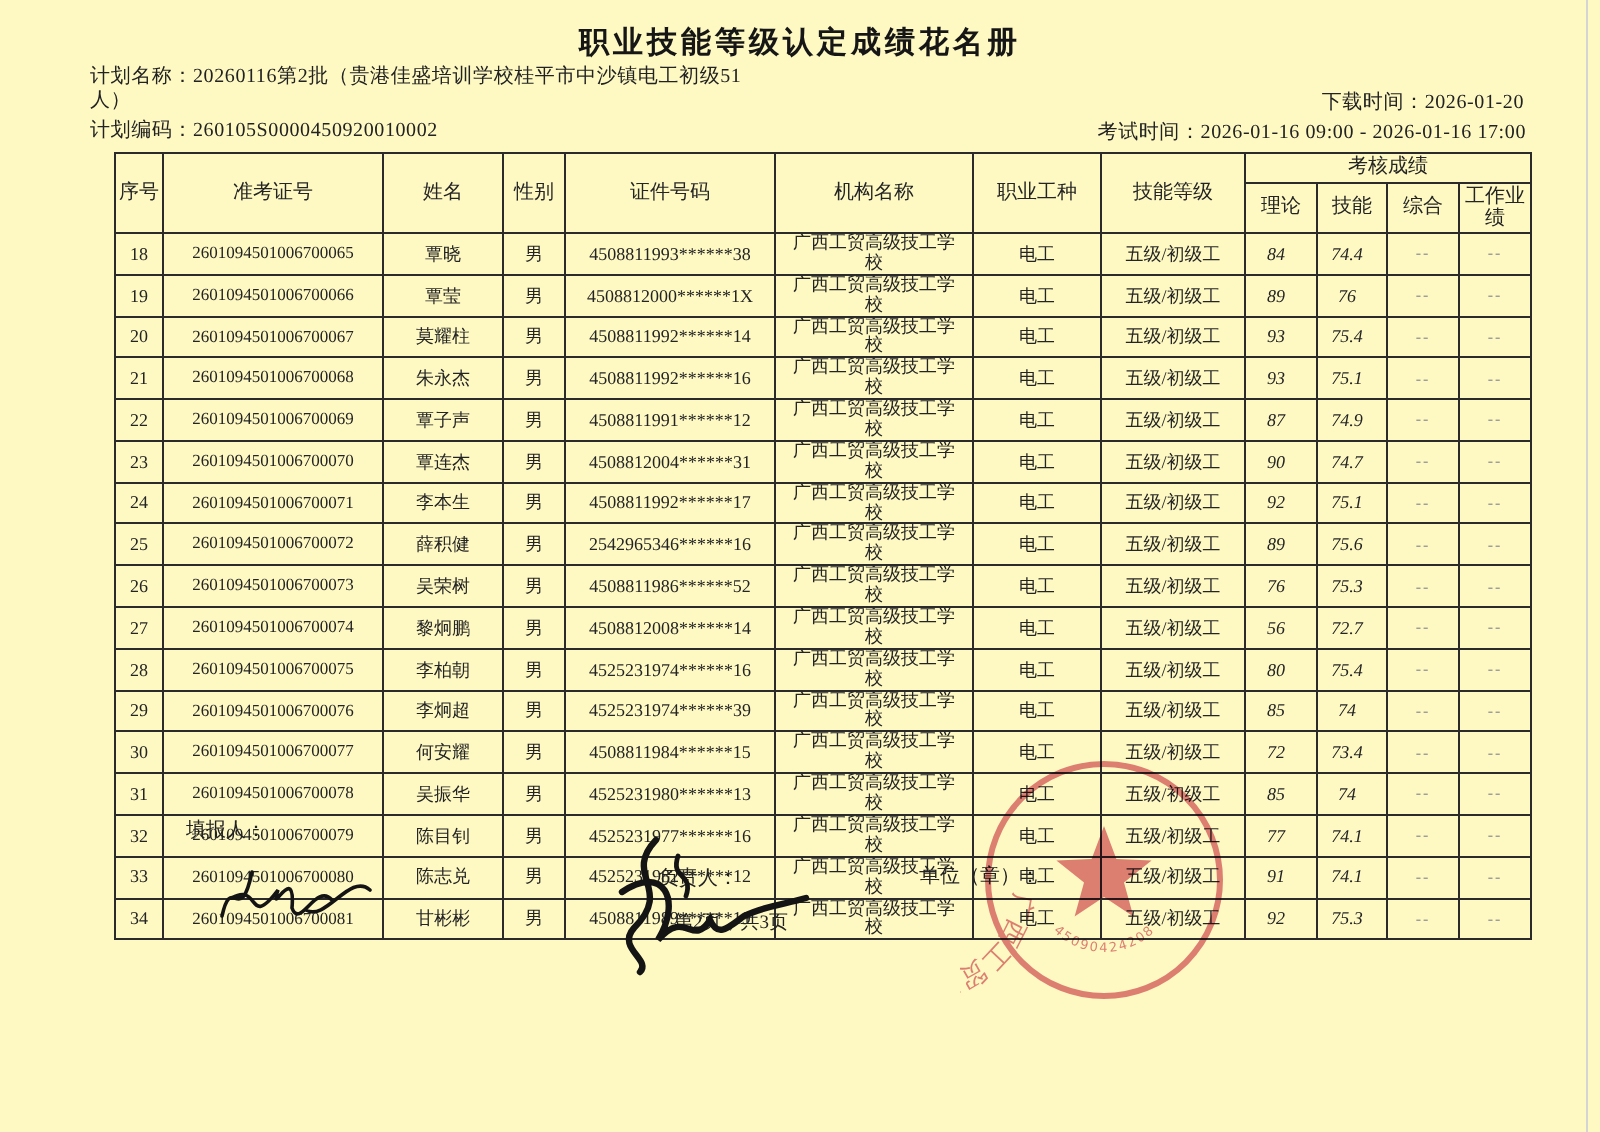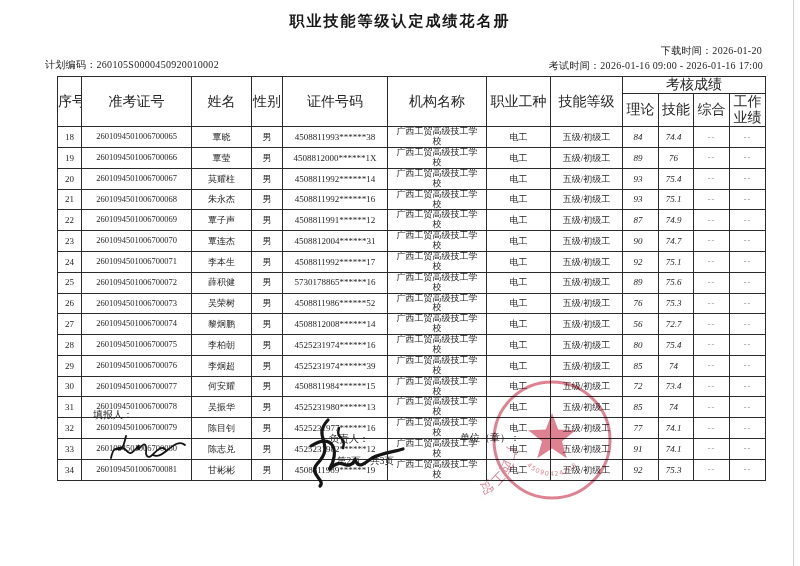--- a/index.html
+++ b/index.html
@@ -1,17 +1,17 @@
 <!DOCTYPE html>
 <html><head>
 <meta charset="utf-8">
 <style>
   html,body{margin:0;padding:0;background:#e9e9e9;}
   .page{
-    position:relative; width:800px; height:566px; background:#ffffff;
+    position:relative; width:800px; height:566px; background:#fef9c3;
     font-family:"Liberation Serif","DejaVu Serif",serif; color:#1f1f1f;
     overflow:hidden;
   }
   .edge-line{position:absolute; right:6px; top:0; width:1px; height:566px; background:#d4d4d4;}
   .doc-title{
     position:absolute; left:0; top:12px; width:100%; text-align:center;
     font-size:15px; font-weight:bold; letter-spacing:2px; color:#161616;
   }
   .meta{position:absolute; font-size:10px; color:#222; letter-spacing:0.3px;}
   .meta-plan-name{left:45px; top:33px; line-height:12px; max-width:470px;}
@@ -22,21 +22,21 @@
     position:absolute; left:57px; top:76px; width:706px;
     border-collapse:collapse; table-layout:fixed;
   }
   .roster th,.roster td{
     border:1px solid #2b2b2b; padding:0; text-align:center;
     font-weight:normal; font-size:9px; line-height:1.15; color:#242424;
     overflow:hidden; white-space:nowrap;
   }
   .roster thead tr.h1 th{height:14px;}
   .roster thead tr.h2 th{height:24px;}
-  .roster thead th{font-size:14px;}
+  .roster thead th{font-size:10px;}
   .roster th.wrap{white-space:normal;}
   .roster tbody tr{height:18.2px;margin-top:48px;}
   .roster td.c-ticket{font-size:8.5px;}
   .roster td.c-org{white-space:normal;}
   .org-wrap{display:inline-block; max-width:85px; white-space:normal; line-height:1.1;}
   .roster td.num{text-align:center; padding-right:5px;font-style:italic;}
   .roster td.dash{color:#8f8f8f; font-size:8px; letter-spacing:1px;}
   .footer-label{position:absolute; font-size:10px; color:#222;}
   .lbl-filler{left:93px; top:408px;}
   .lbl-manager{left:293px; top:432px;margin-left:36px;}
@@ -47,20 +47,21 @@
   .stamp{position:absolute; left:480px; top:368px; mix-blend-mode:multiply;}
 </style>
 </head>
 <body>
 
 <div class="page">
   <div class="edge-line"></div>
 
   <div class="doc-title">职业技能等级认定成绩花名册</div>
 
+  <div class="meta meta-plan-name"><span>计划名称：</span><span>20260116第2批（贵港佳盛培训学校桂平市中沙镇电工初级51</span><br><span>人）</span></div>
 
   <div class="meta meta-plan-code"><span>计划编码：</span><span>260105S0000450920010002</span></div>
 
   <div class="meta meta-download">下载时间：2026-01-20</div>
   <div class="meta meta-exam">考试时间：2026-01-16 09:00 - 2026-01-16 17:00</div>
 
   <table class="roster">
     <colgroup>
       <col style="width:24px">
         <col style="width:110px">
@@ -191,21 +192,21 @@
           <td class="num">92</td>
           <td class="num">75.1</td>
           <td class="dash">--</td>
           <td class="dash">--</td>
         </tr>
         <tr>
           <td class="c-seq">25</td>
           <td class="c-ticket">2601094501006700072</td>
           <td>薛积健</td>
           <td>男</td>
-          <td class="c-id">5730178865******16</td>
+          <td class="c-id">2542965346******16</td>
           <td class="c-org"><span class="org-wrap">广西工贸高级技工学校</span></td>
           <td>电工</td>
           <td>五级/初级工</td>
           <td class="num">89</td>
           <td class="num">75.6</td>
           <td class="dash">--</td>
           <td class="dash">--</td>
         </tr>
         <tr>
           <td class="c-seq">26</td>

